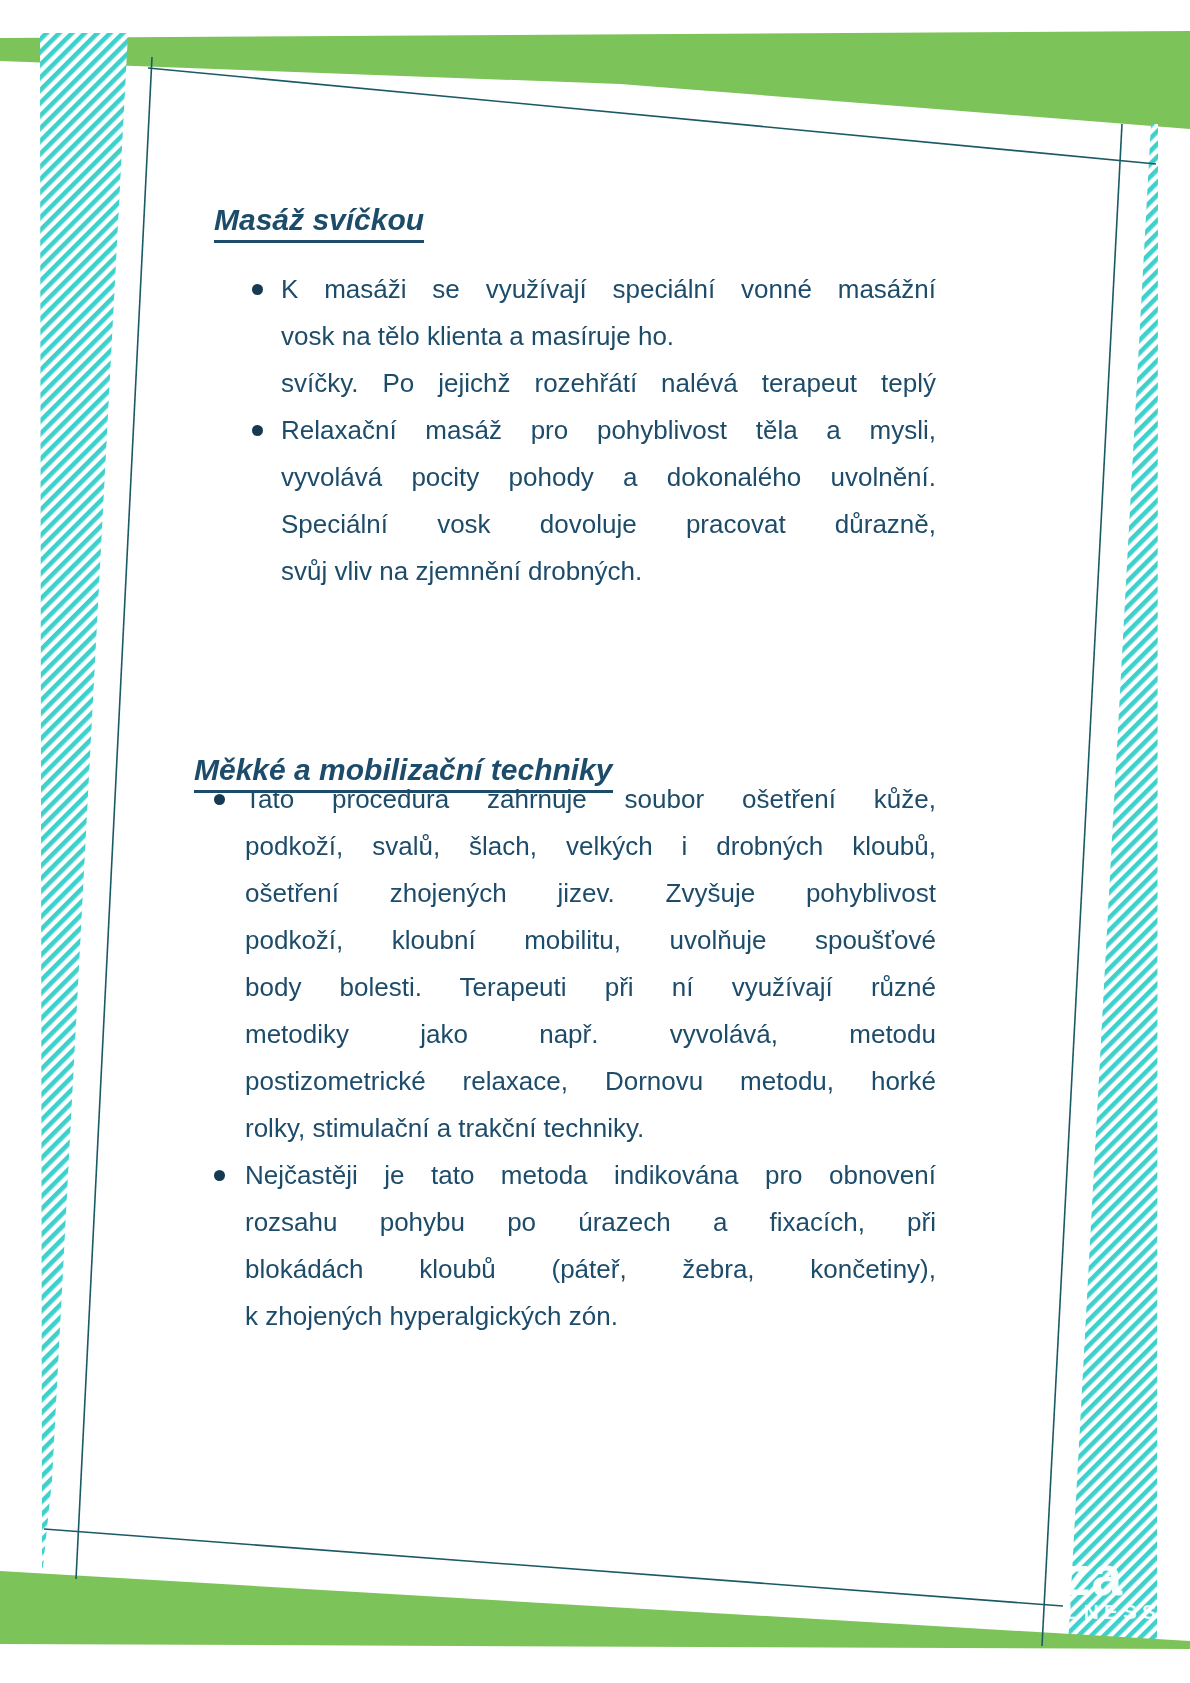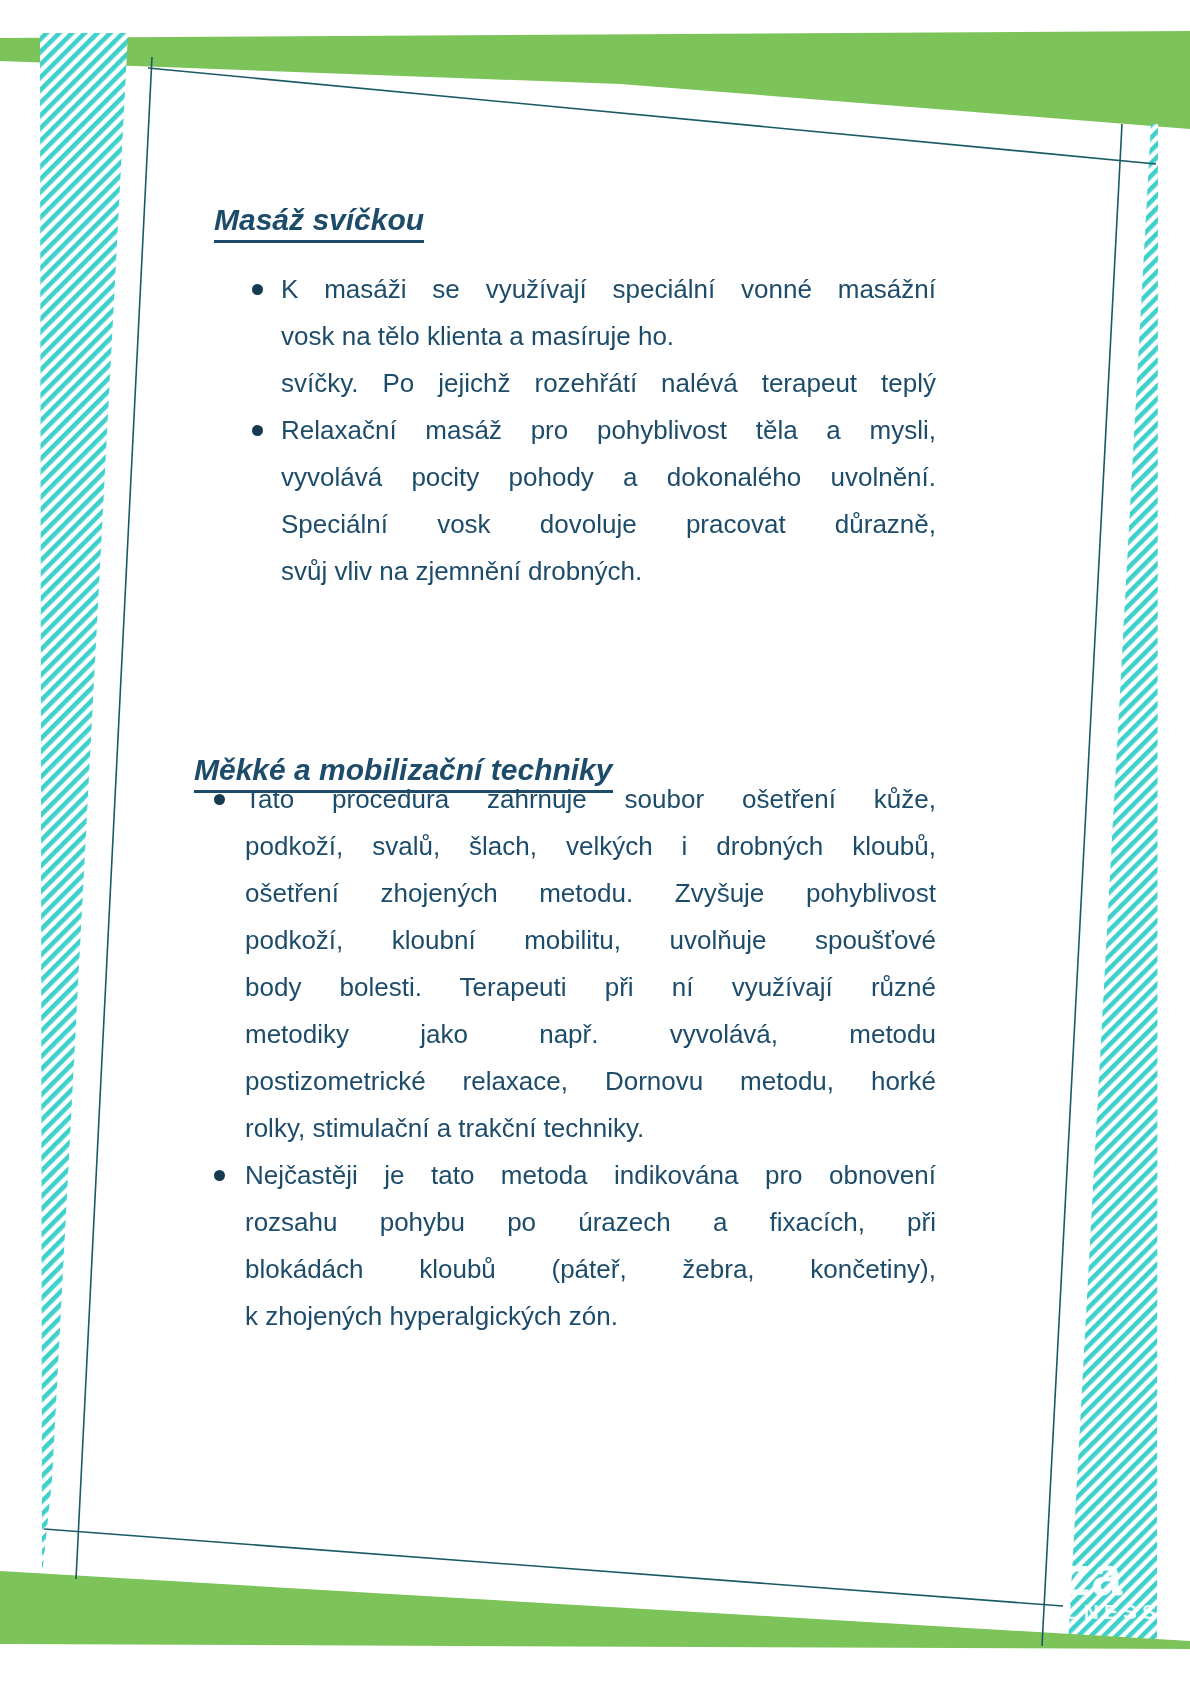--- a/index.html
+++ b/index.html
@@ -121,21 +121,21 @@
     <div class="heading" id="heading-2">Měkké a mobilizační techniky</div>
 
     <div class="blist" id="list-2">
       <div class="li">
         <span class="dotcol">
             <span class="dot"></span>
           </span>
         <div class="litext">
             <div class="jline">Tato procedura zahrnuje soubor ošetření kůže,</div>
             <div class="jline">podkoží, svalů, šlach, velkých i drobných kloubů,</div>
-            <div class="jline">ošetření zhojených metodu. Zvyšuje pohyblivost</div>
+            <div class="jline">ošetření zhojených jizev. Zvyšuje pohyblivost</div>
             <div class="jline">podkoží, kloubní mobilitu, uvolňuje spoušťové</div>
             <div class="jline">body bolesti. Terapeuti při ní využívají různé</div>
             <div class="jline">metodiky jako např. vyvolává, metodu</div>
             <div class="jline">postizometrické relaxace, Dornovu metodu, horké</div>
             <div class="jline last">rolky, stimulační a trakční techniky.</div>
           </div>
       </div>
       <div class="li">
         <span class="dotcol">
             <span class="dot"></span>

